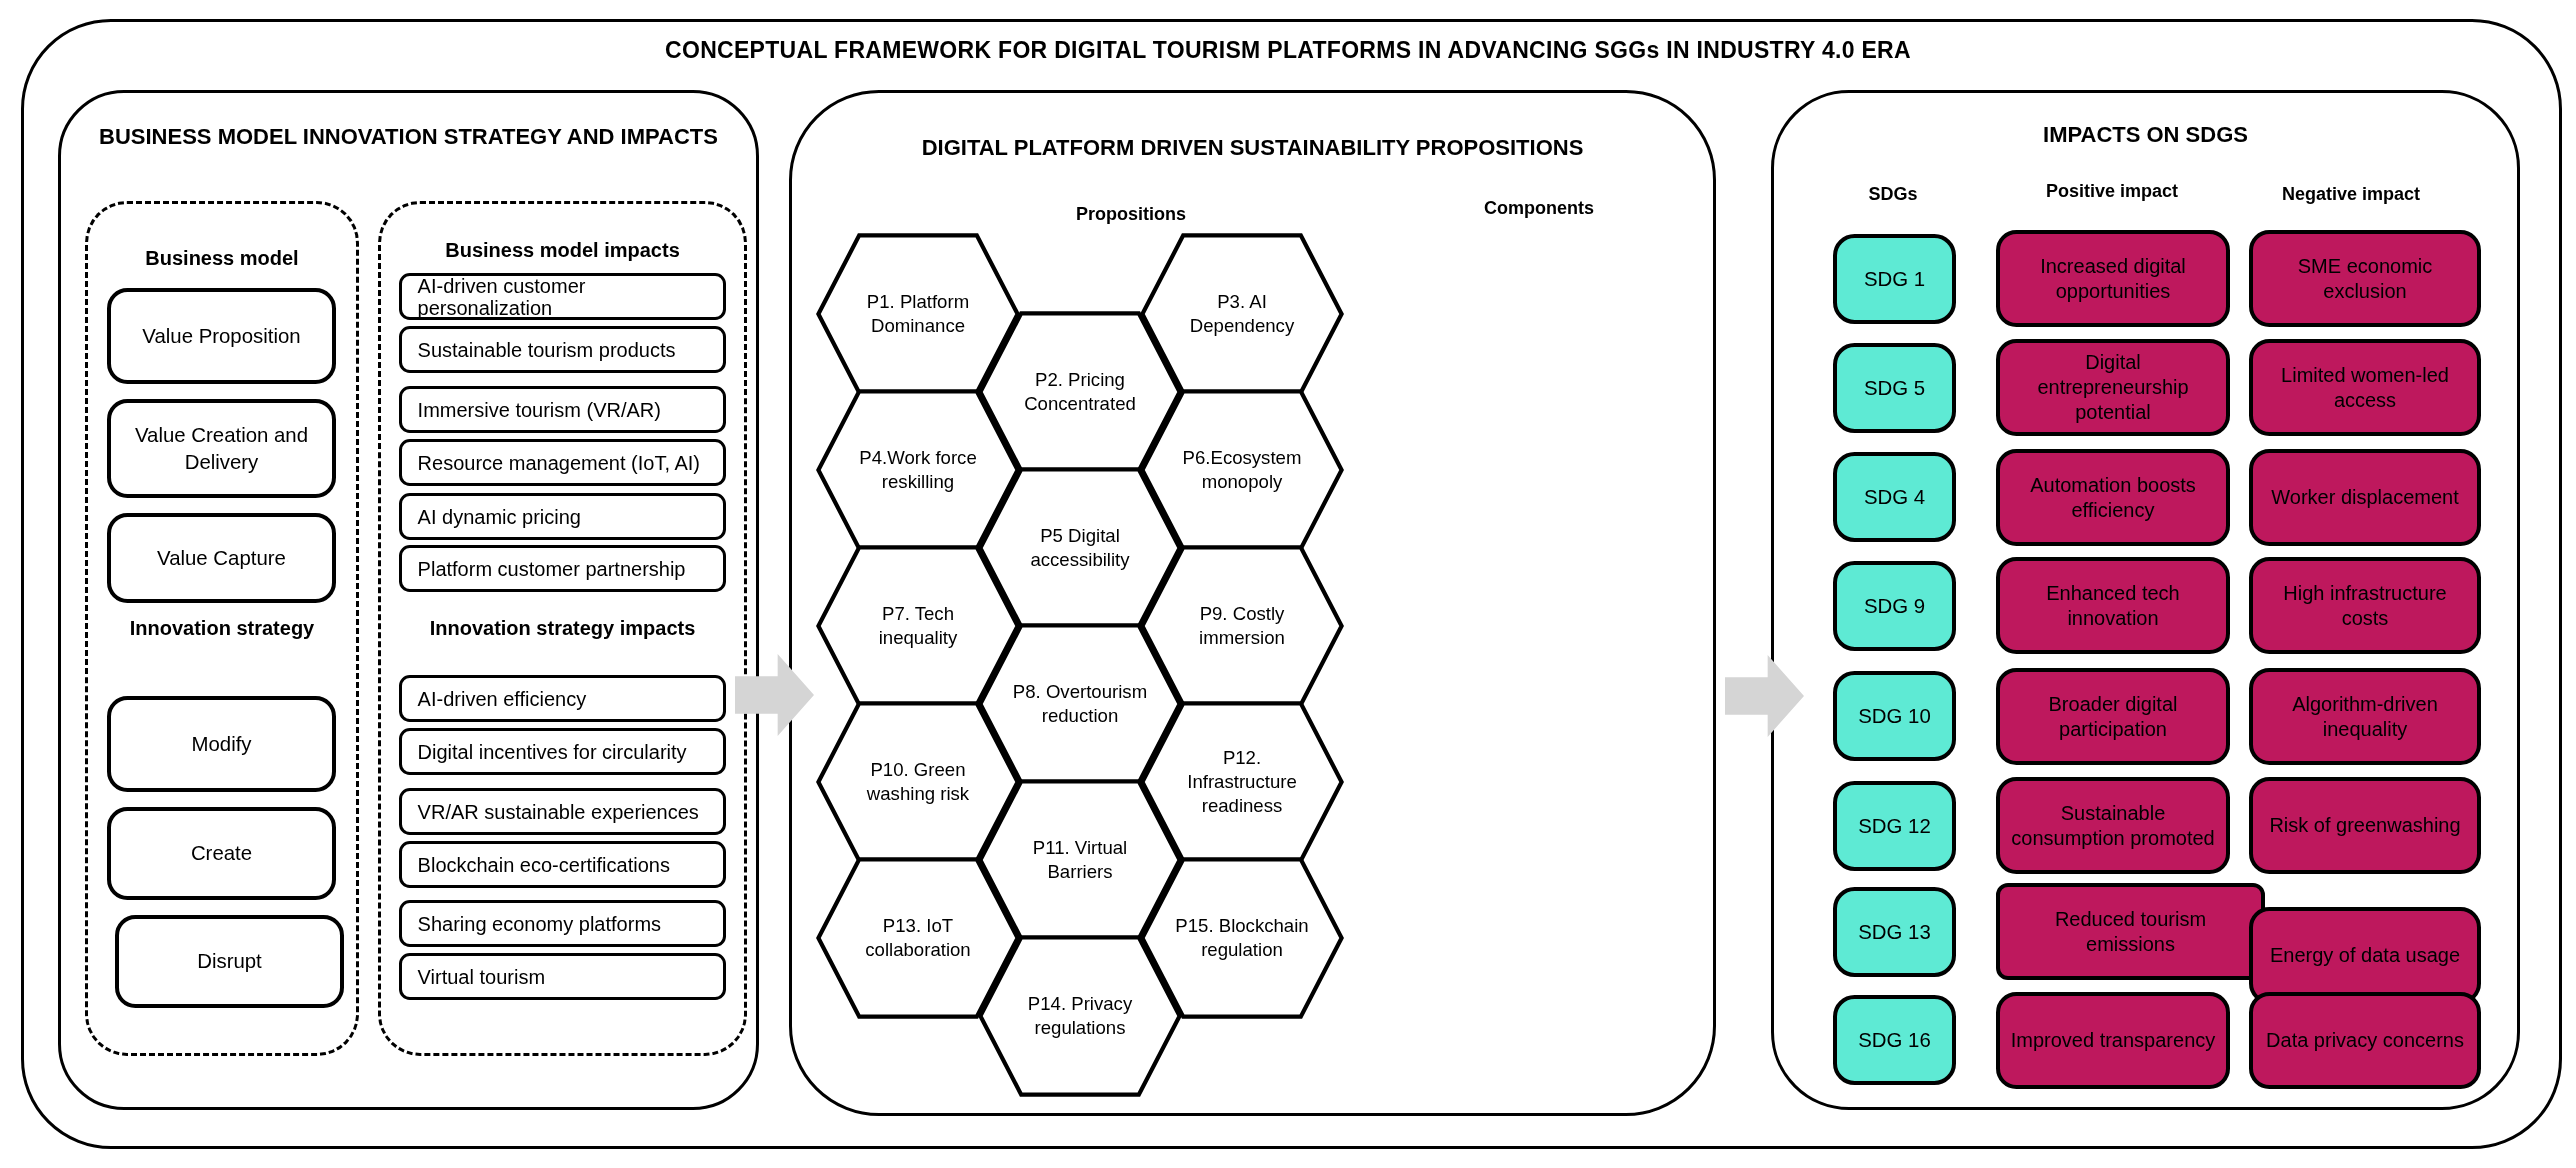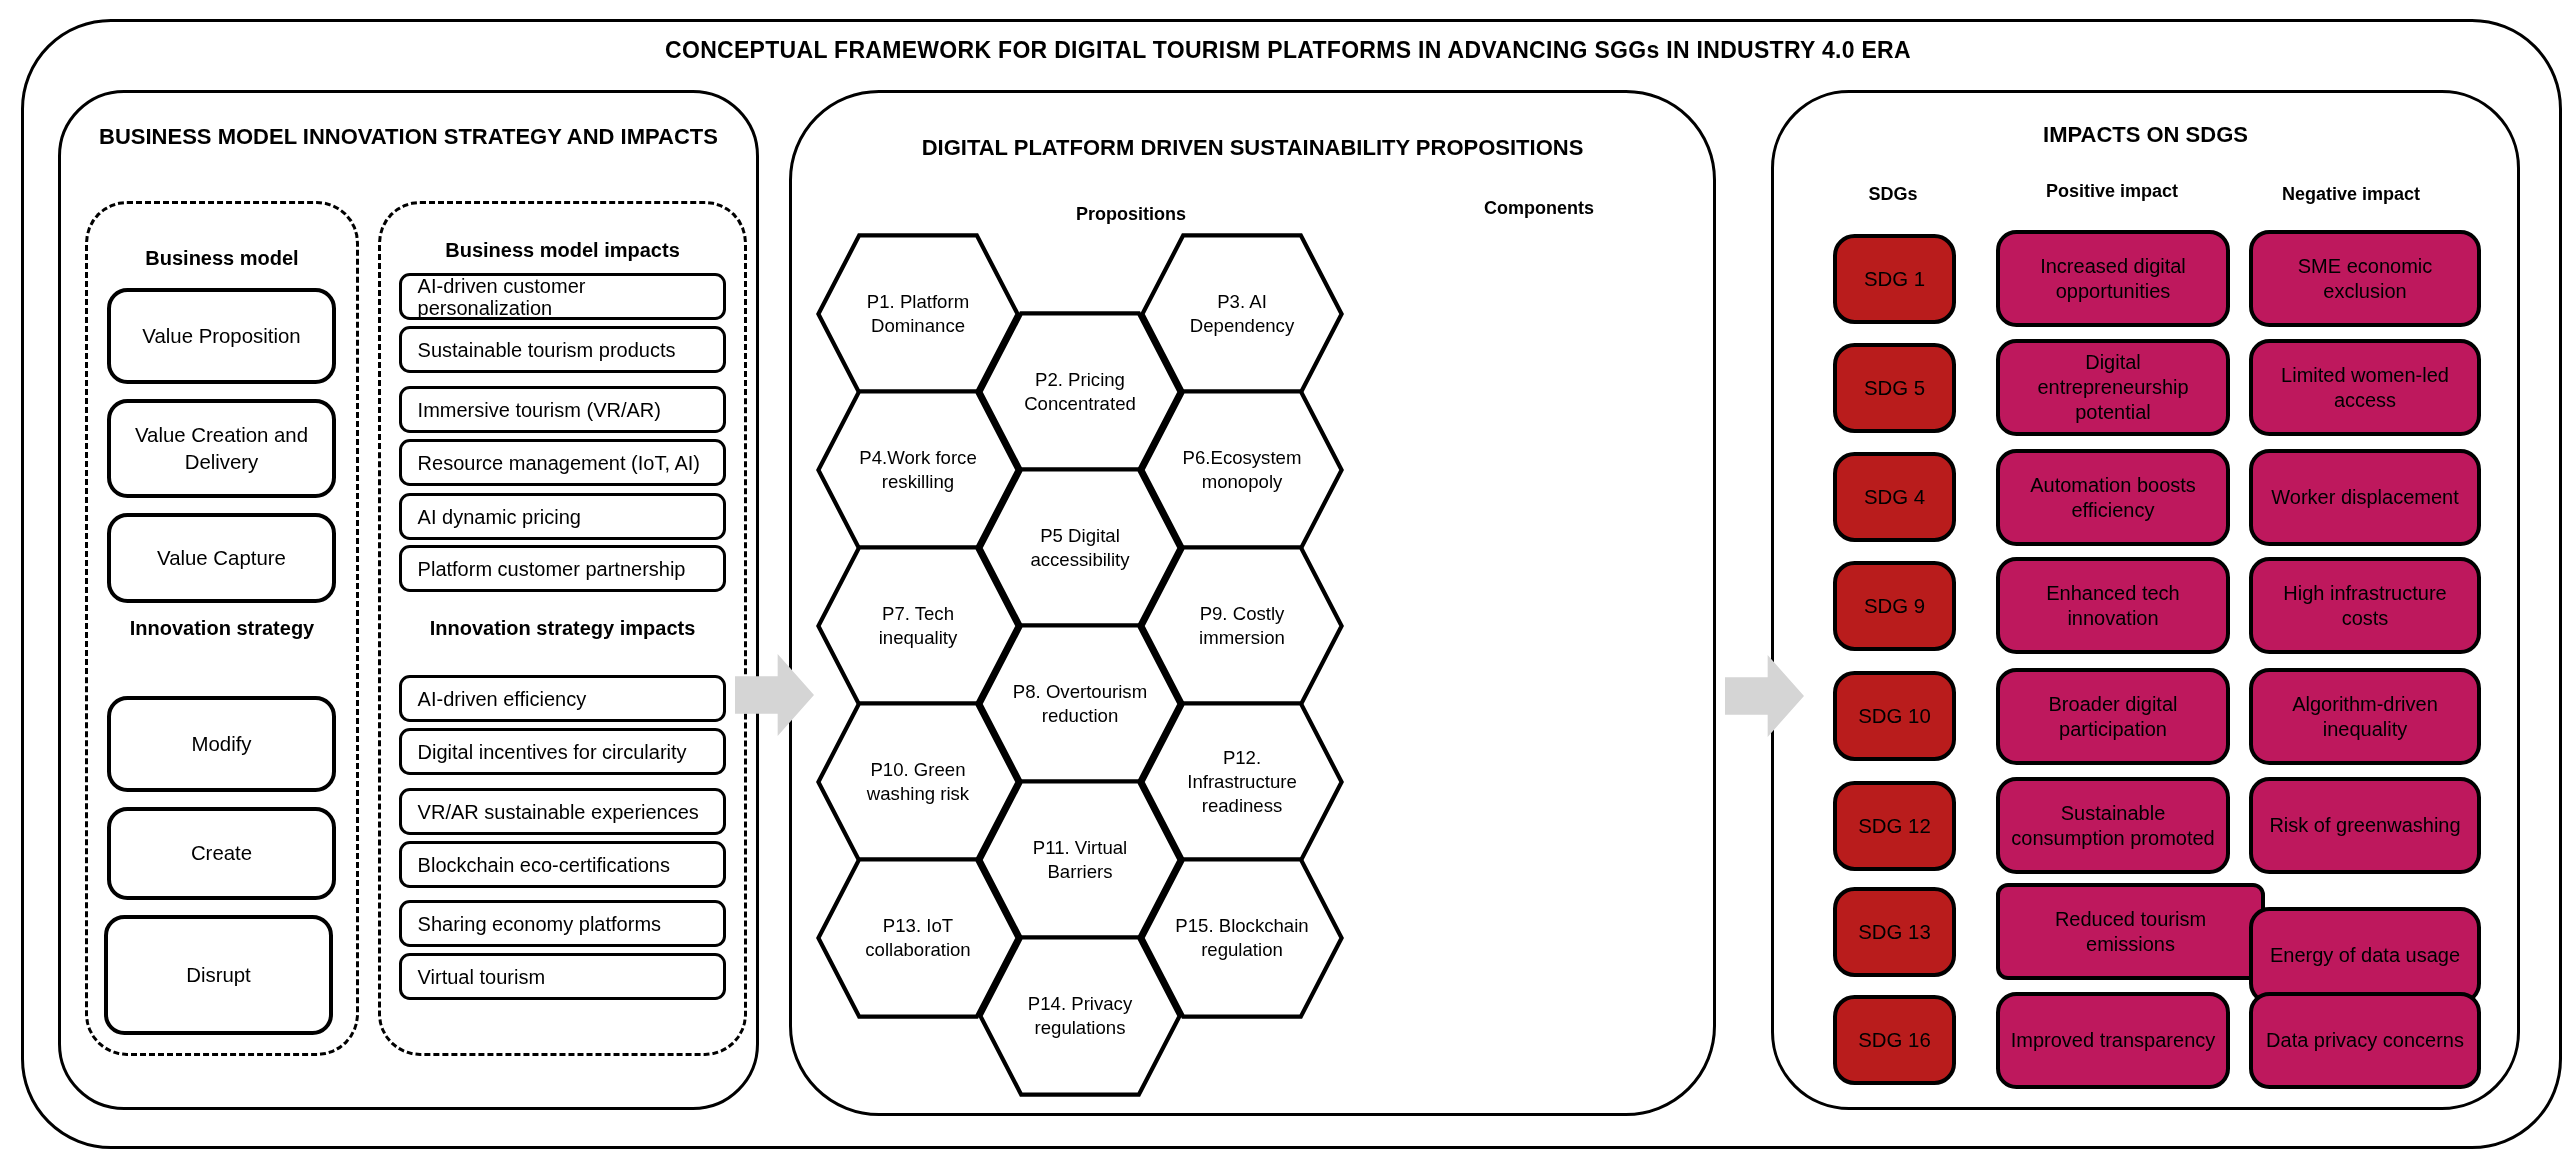--- a/index.html
+++ b/index.html
@@ -29,21 +29,21 @@
 
   .hex{position:absolute;width:204px;height:162px;}
   .hex svg{position:absolute;left:0;top:0;}
   .hex-label{position:absolute;left:0;top:0;width:100%;height:100%;
              display:flex;align-items:center;justify-content:center;text-align:center;
              font-size:18.6px;line-height:1.3;padding:9.6px 32px;box-sizing:border-box;}
 
   .component{position:absolute;left:1407px;width:306px;font-size:21.6px;font-weight:bold;
              line-height:1.38;text-align:left;}
 
-  .sdg-box{position:absolute;border:4.2px solid #000;border-radius:21.6px;background:#b91c1c;
+  .sdg-box{position:absolute;border:4.2px solid #000;border-radius:21.6px;background:#5eead4;
            display:flex;align-items:center;justify-content:center;
            font-size:20.4px;box-sizing:border-box;}
   .cell-box{position:absolute;border:4.2px solid #000;border-radius:20.4px;background:#be185d;
             display:flex;align-items:center;justify-content:center;text-align:center;
             font-size:20px;line-height:1.25;padding:3.6px 8.4px;box-sizing:border-box;}
 
   .flow-arrow{position:absolute;width:79px;height:82px;background:#d5d5d5;z-index:6;
               clip-path:polygon(0 27%,54% 27%,54% 0,100% 50%,54% 100%,54% 73%,0 73%);}
 </style>
 </head>
@@ -59,21 +59,21 @@
 
     <div class="dashed-box" style="left:24px;top:108px;width:268px;height:849px;">
       <div class="group-head" style="top:43px;">Business model</div>
       <div class="bm-box" style="left:19px;top:84px;width:229px;height:96px;">Value Proposition</div>
       <div class="bm-box" style="left:19px;top:195px;width:229px;height:99px;">Value Creation and Delivery</div>
       <div class="bm-box" style="left:19px;top:309px;width:229px;height:90px;">Value Capture</div>
 
       <div class="group-head" style="top:413px;">Innovation strategy</div>
       <div class="bm-box" style="left:19px;top:492px;width:229px;height:96px;">Modify</div>
       <div class="bm-box" style="left:19px;top:603px;width:229px;height:93px;">Create</div>
-      <div class="bm-box" style="left:16px;top:711px;width:229px;height:120px;">Disrupt</div>
+      <div class="bm-box" style="left:27px;top:711px;width:229px;height:93px;">Disrupt</div>
     </div>
 
     <div class="dashed-box" style="left:317px;top:108px;width:363px;height:849px;">
       <div class="group-head" style="top:35px;">Business model impacts</div>
       <div class="impact-item" style="left:18px;top:69px;width:327px;height:47px;">AI-driven customer personalization</div>
       <div class="impact-item" style="left:18px;top:122px;width:327px;height:47px;">Sustainable tourism products</div>
       <div class="impact-item" style="left:18px;top:182px;width:327px;height:47px;">Immersive tourism (VR/AR)</div>
       <div class="impact-item" style="left:18px;top:235px;width:327px;height:47px;">Resource management (IoT, AI)</div>
       <div class="impact-item" style="left:18px;top:289px;width:327px;height:47px;">AI dynamic pricing</div>
       <div class="impact-item" style="left:18px;top:341px;width:327px;height:47px;">Platform customer partnership</div>

